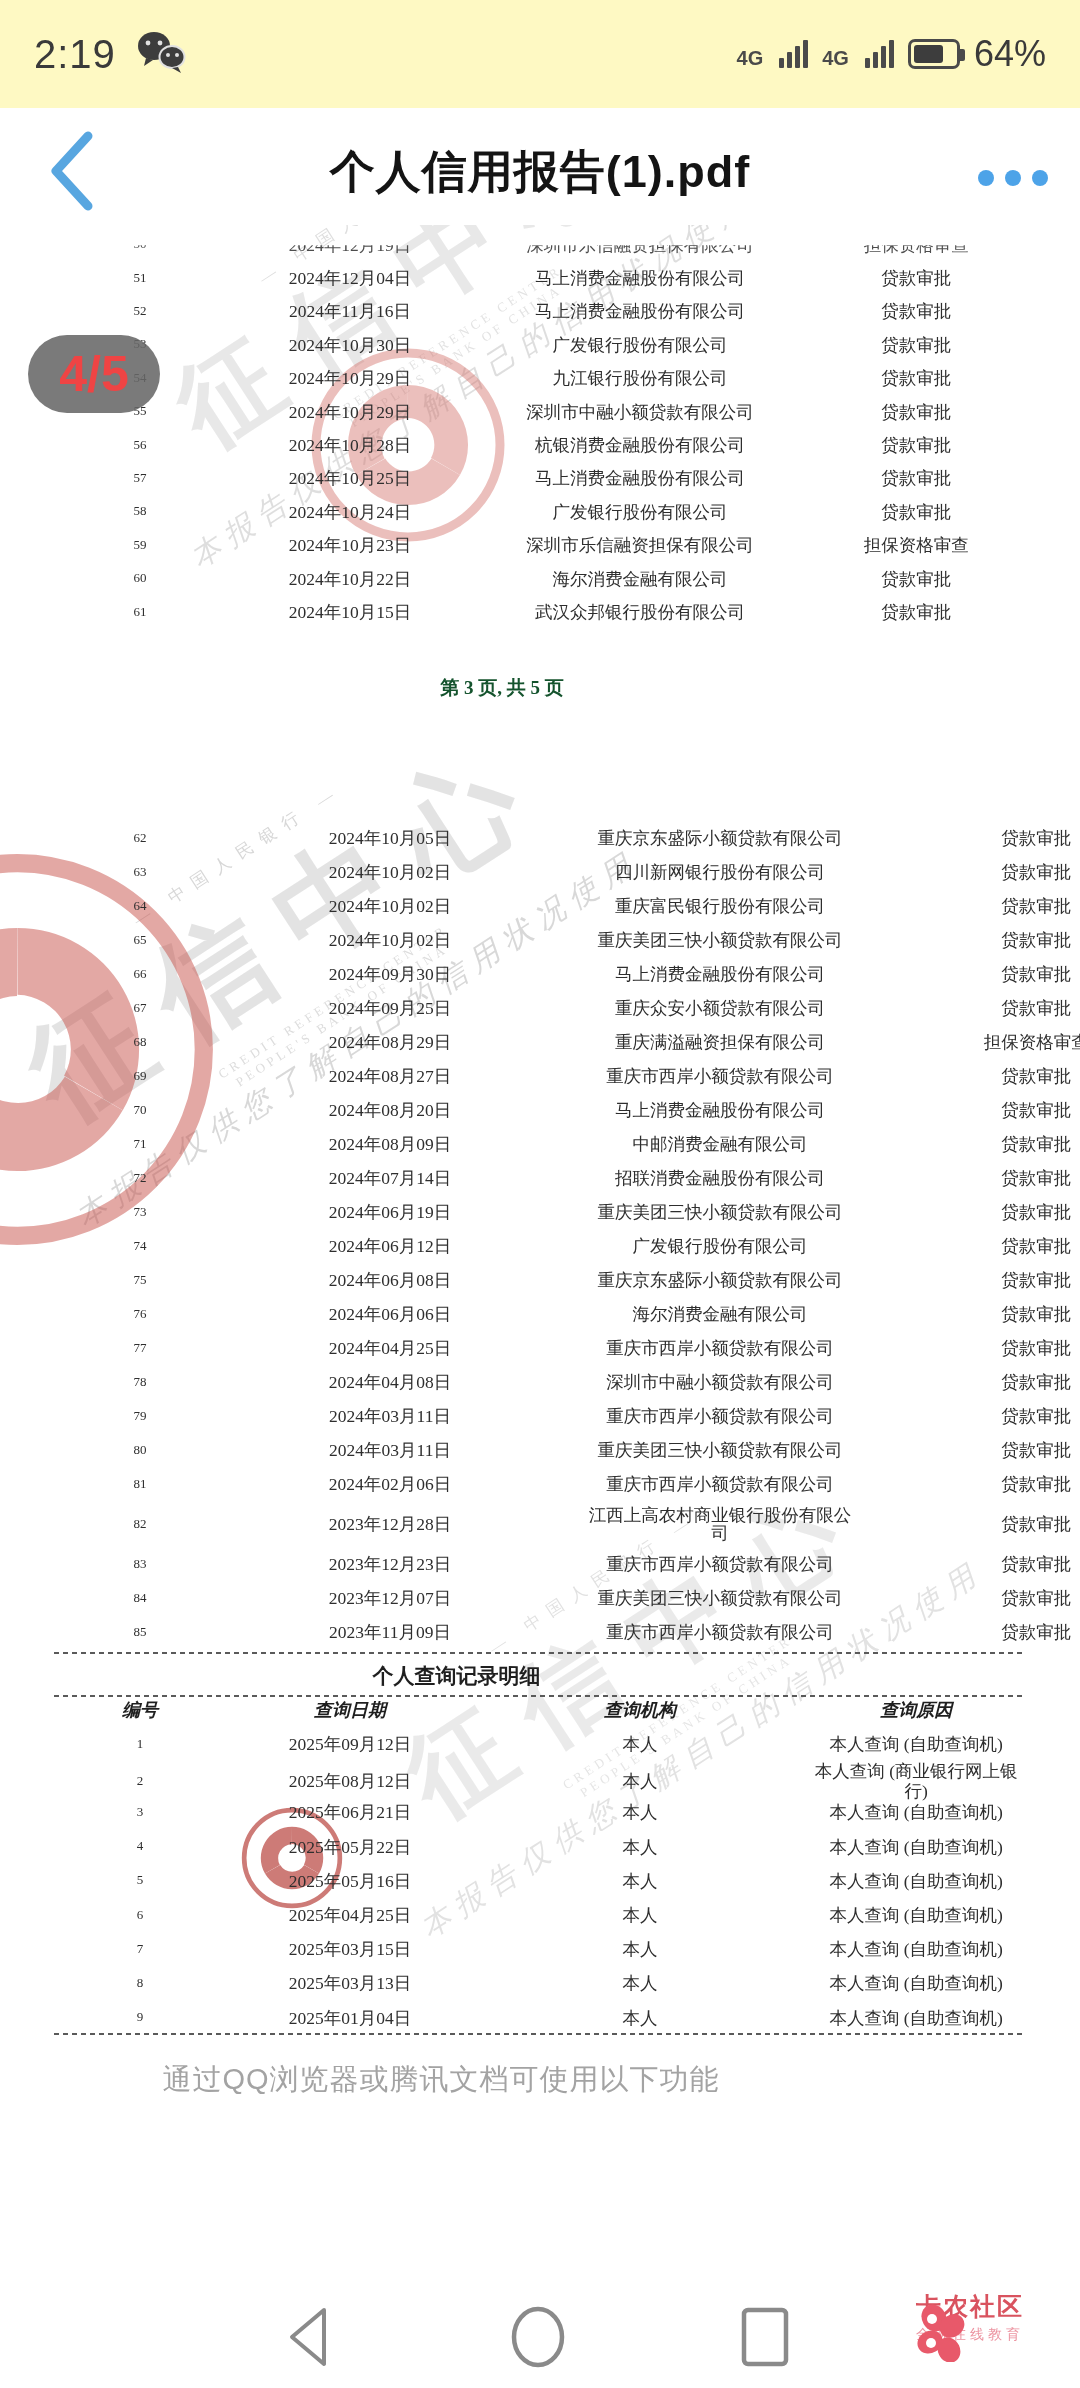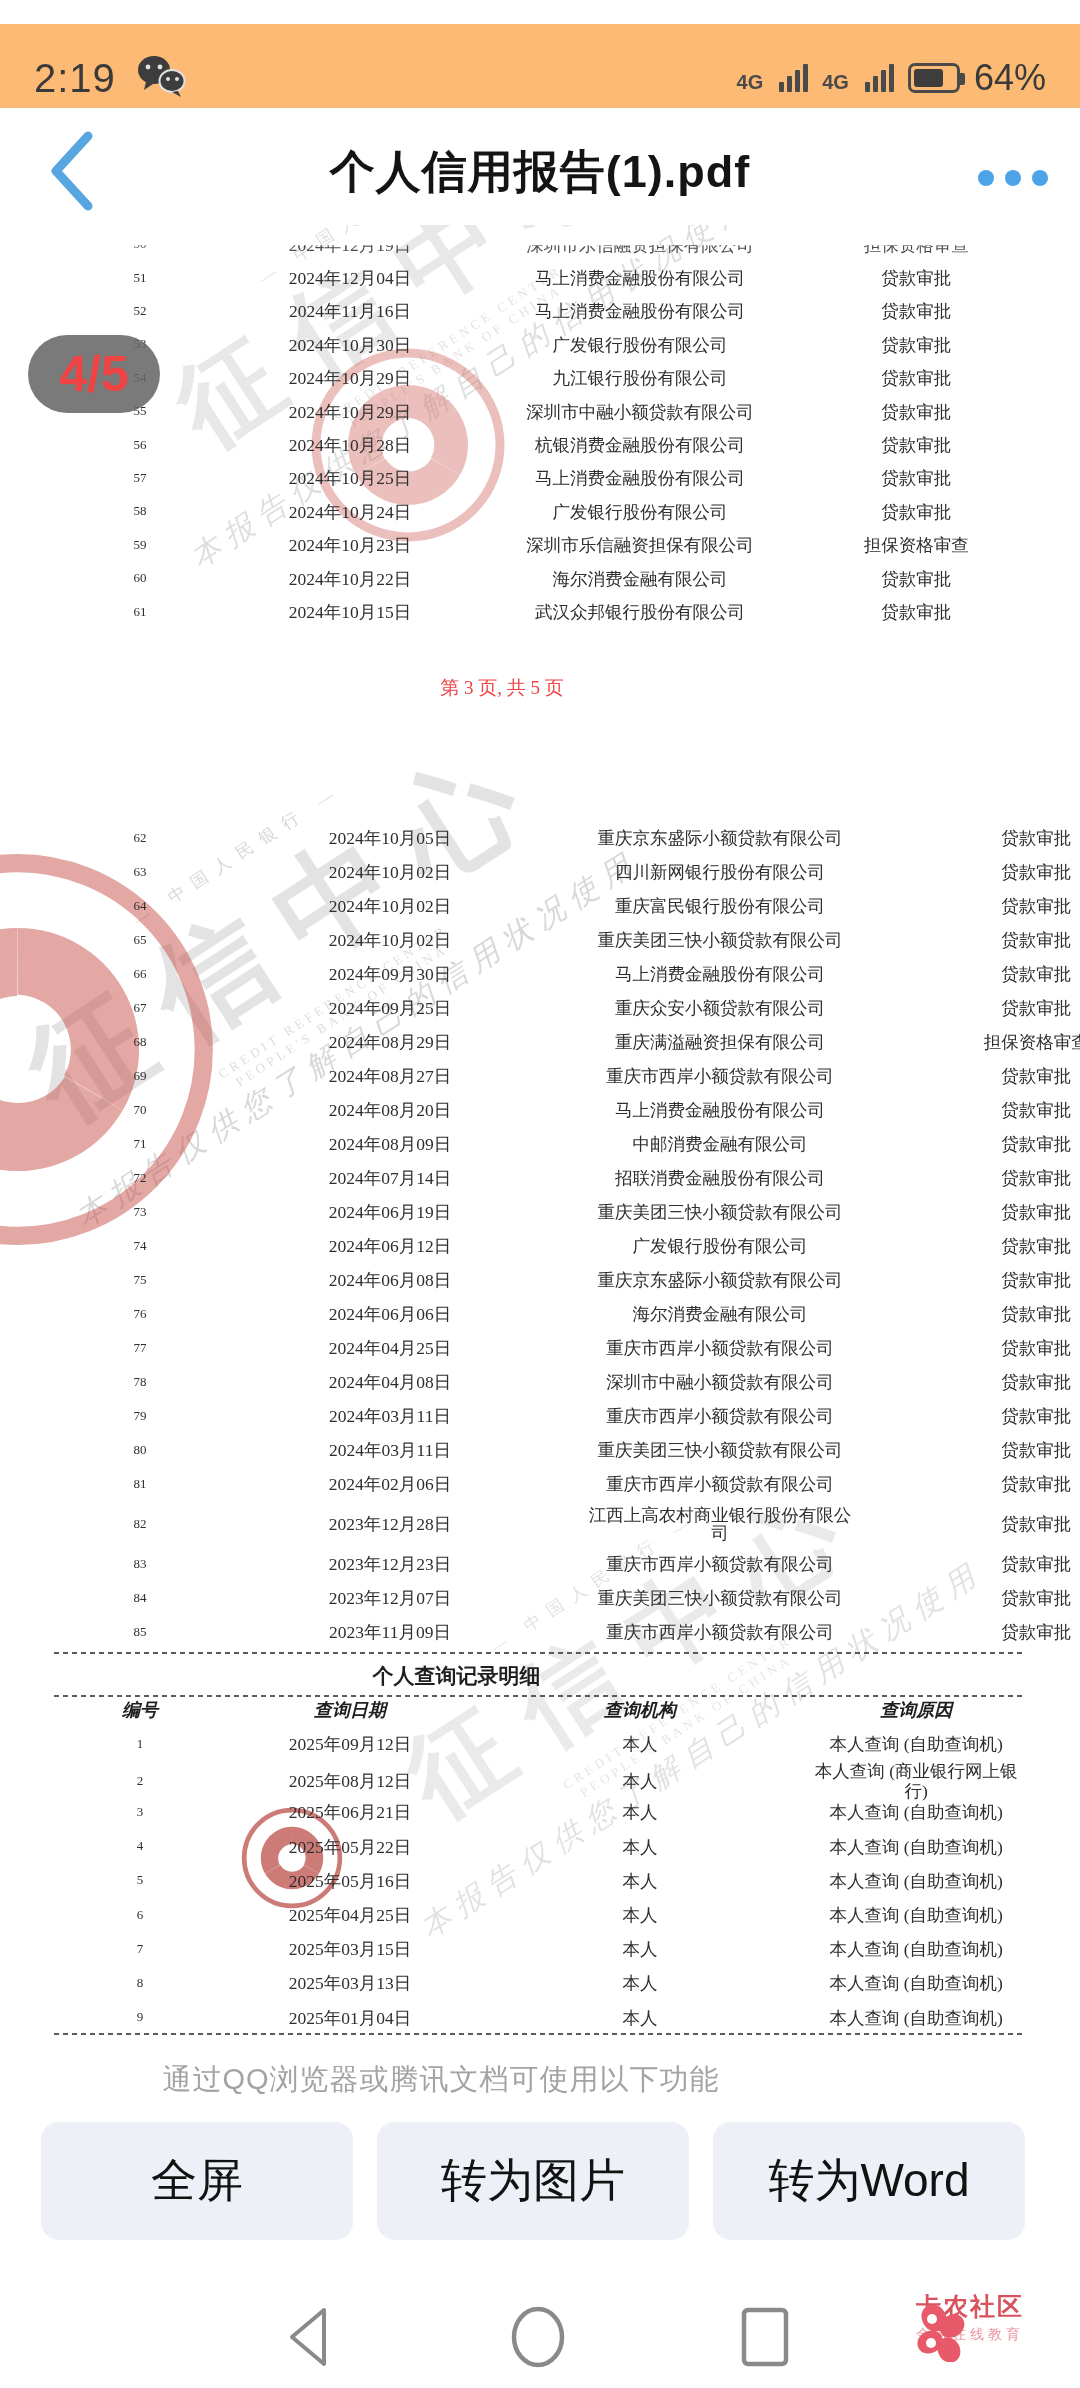--- a/index.html
+++ b/index.html
@@ -3,22 +3,22 @@
 <meta charset="utf-8">
 <style>
   * { margin:0; padding:0; box-sizing:border-box; }
   html,body { background:#555; }
   #screen {
     position:relative; width:1080px; height:2388px; background:#ffffff;
     overflow:hidden; font-family:"Liberation Sans", sans-serif; margin:0 auto;
   }
   
   .statusbar { position:absolute; top:0; left:0; width:1080px; height:108px;
-    background:#fdba74; display:flex; align-items:center; justify-content:space-between;
-    padding:0 34px; color:#3a3a3a;margin-top:24px; }
+    background:#fef9c3; display:flex; align-items:center; justify-content:space-between;
+    padding:0 34px; color:#3a3a3a; }
   .sb-left { display:flex; align-items:center; gap:18px; }
   .sb-time { font-size:40px; font-weight:500; letter-spacing:1px; }
   .sb-right { display:flex; align-items:center; gap:14px; }
   .sig { display:flex; align-items:flex-end; gap:14px; }
   .sig .g4 { font-size:20px; font-weight:700; color:#4a4a4a; line-height:1; margin-right:2px; }
   .bars { display:flex; align-items:flex-end; gap:3px; }
   .bars i { display:block; width:5px; background:#4a4a4a; border-radius:1px; }
   .batt { position:relative; width:52px; height:30px; border:3px solid #4a4a4a; border-radius:7px; }
   .batt::after { content:""; position:absolute; right:-8px; top:7px; width:5px; height:12px; background:#4a4a4a; border-radius:0 2px 2px 0; }
   .batt .lvl { position:absolute; left:3px; top:3px; bottom:3px; width:64%; background:#3d3d3d; border-radius:3px; }
@@ -52,21 +52,21 @@
   .trow { display:grid; grid-template-columns:17.7% 25.5% 34.2% 22.6%; align-items:center; }
   .t1 .trow { height:33.4px; }
   .t2 .trow { height:34px;gap:40px; }
   .t3 .trow { height:34.2px; }
   .tcell { text-align:center; font-size:17.5px; line-height:1.15; color:#2e2e2e; white-space:pre-line; }
   .tcell.no { font-size:13px; }
   .trow.clip-top { clip-path:inset(52% 0 0 0); opacity:.85; }
   .trow.two-line { height:46px; }
   .trow.two-line .tcell { line-height:1.05; }
   .page-footer { position:absolute; left:0; width:1004px; top:450px; text-align:center;
-    font-size:19px; color:#ef4444; }
+    font-size:19px; color:#14532d;font-weight:bold; }
   .dashed { position:absolute; left:54px; width:972px; height:2px;
     background:repeating-linear-gradient(90deg,#5a5a5a 0 5px,transparent 5px 9px); }
   .sec-title { position:absolute; left:0; width:913px; top:1437px; text-align:center;
     font-size:21px; font-weight:700; color:#1f1f1f; }
   .qheader { top:1475px; }
   .qheader .tcell { font-weight:700; font-size:18px; color:#1f1f1f; }
   
   .hint { position:absolute; top:2060px; left:0; width:882px; text-align:center;
     font-size:29px; color:#a3a3a3; letter-spacing:1px; }
   .btnrow { position:absolute; top:2122px; left:41px; width:998px; display:flex; gap:24px; }
@@ -479,25 +479,20 @@
           <div class="tcell no">9</div>
           <div class="tcell date">2025年01月04日</div>
           <div class="tcell org">本人</div>
           <div class="tcell reason">本人查询 (自助查询机)</div>
         </div>
       </div>
     <div class="dashed" style="top:1808px;"></div>
   </div>
 
   <div class="hint">通过QQ浏览器或腾讯文档可使用以下功能</div>
-  <div class="btnrow">
-    <button class="fbtn">全屏</button>
-    <button class="fbtn">转为图片</button>
-    <button class="fbtn">转为Word</button>
-  </div>
 
   <div class="nav">
     <svg style="left:282px;" width="56" height="66" viewBox="0 0 56 66">
       <polygon points="42,6 10,33 42,60" fill="none" stroke="#8a8a8a" stroke-width="4" stroke-linejoin="round"></polygon>
     </svg>
     <svg style="left:508px;" width="60" height="66" viewBox="0 0 60 66">
       <ellipse cx="30" cy="33" rx="24" ry="28" fill="none" stroke="#8a8a8a" stroke-width="4.5"></ellipse>
     </svg>
     <svg style="left:738px;" width="54" height="66" viewBox="0 0 54 66">
       <rect x="6" y="6" width="42" height="54" rx="4" fill="none" stroke="#8a8a8a" stroke-width="4.5"></rect>

